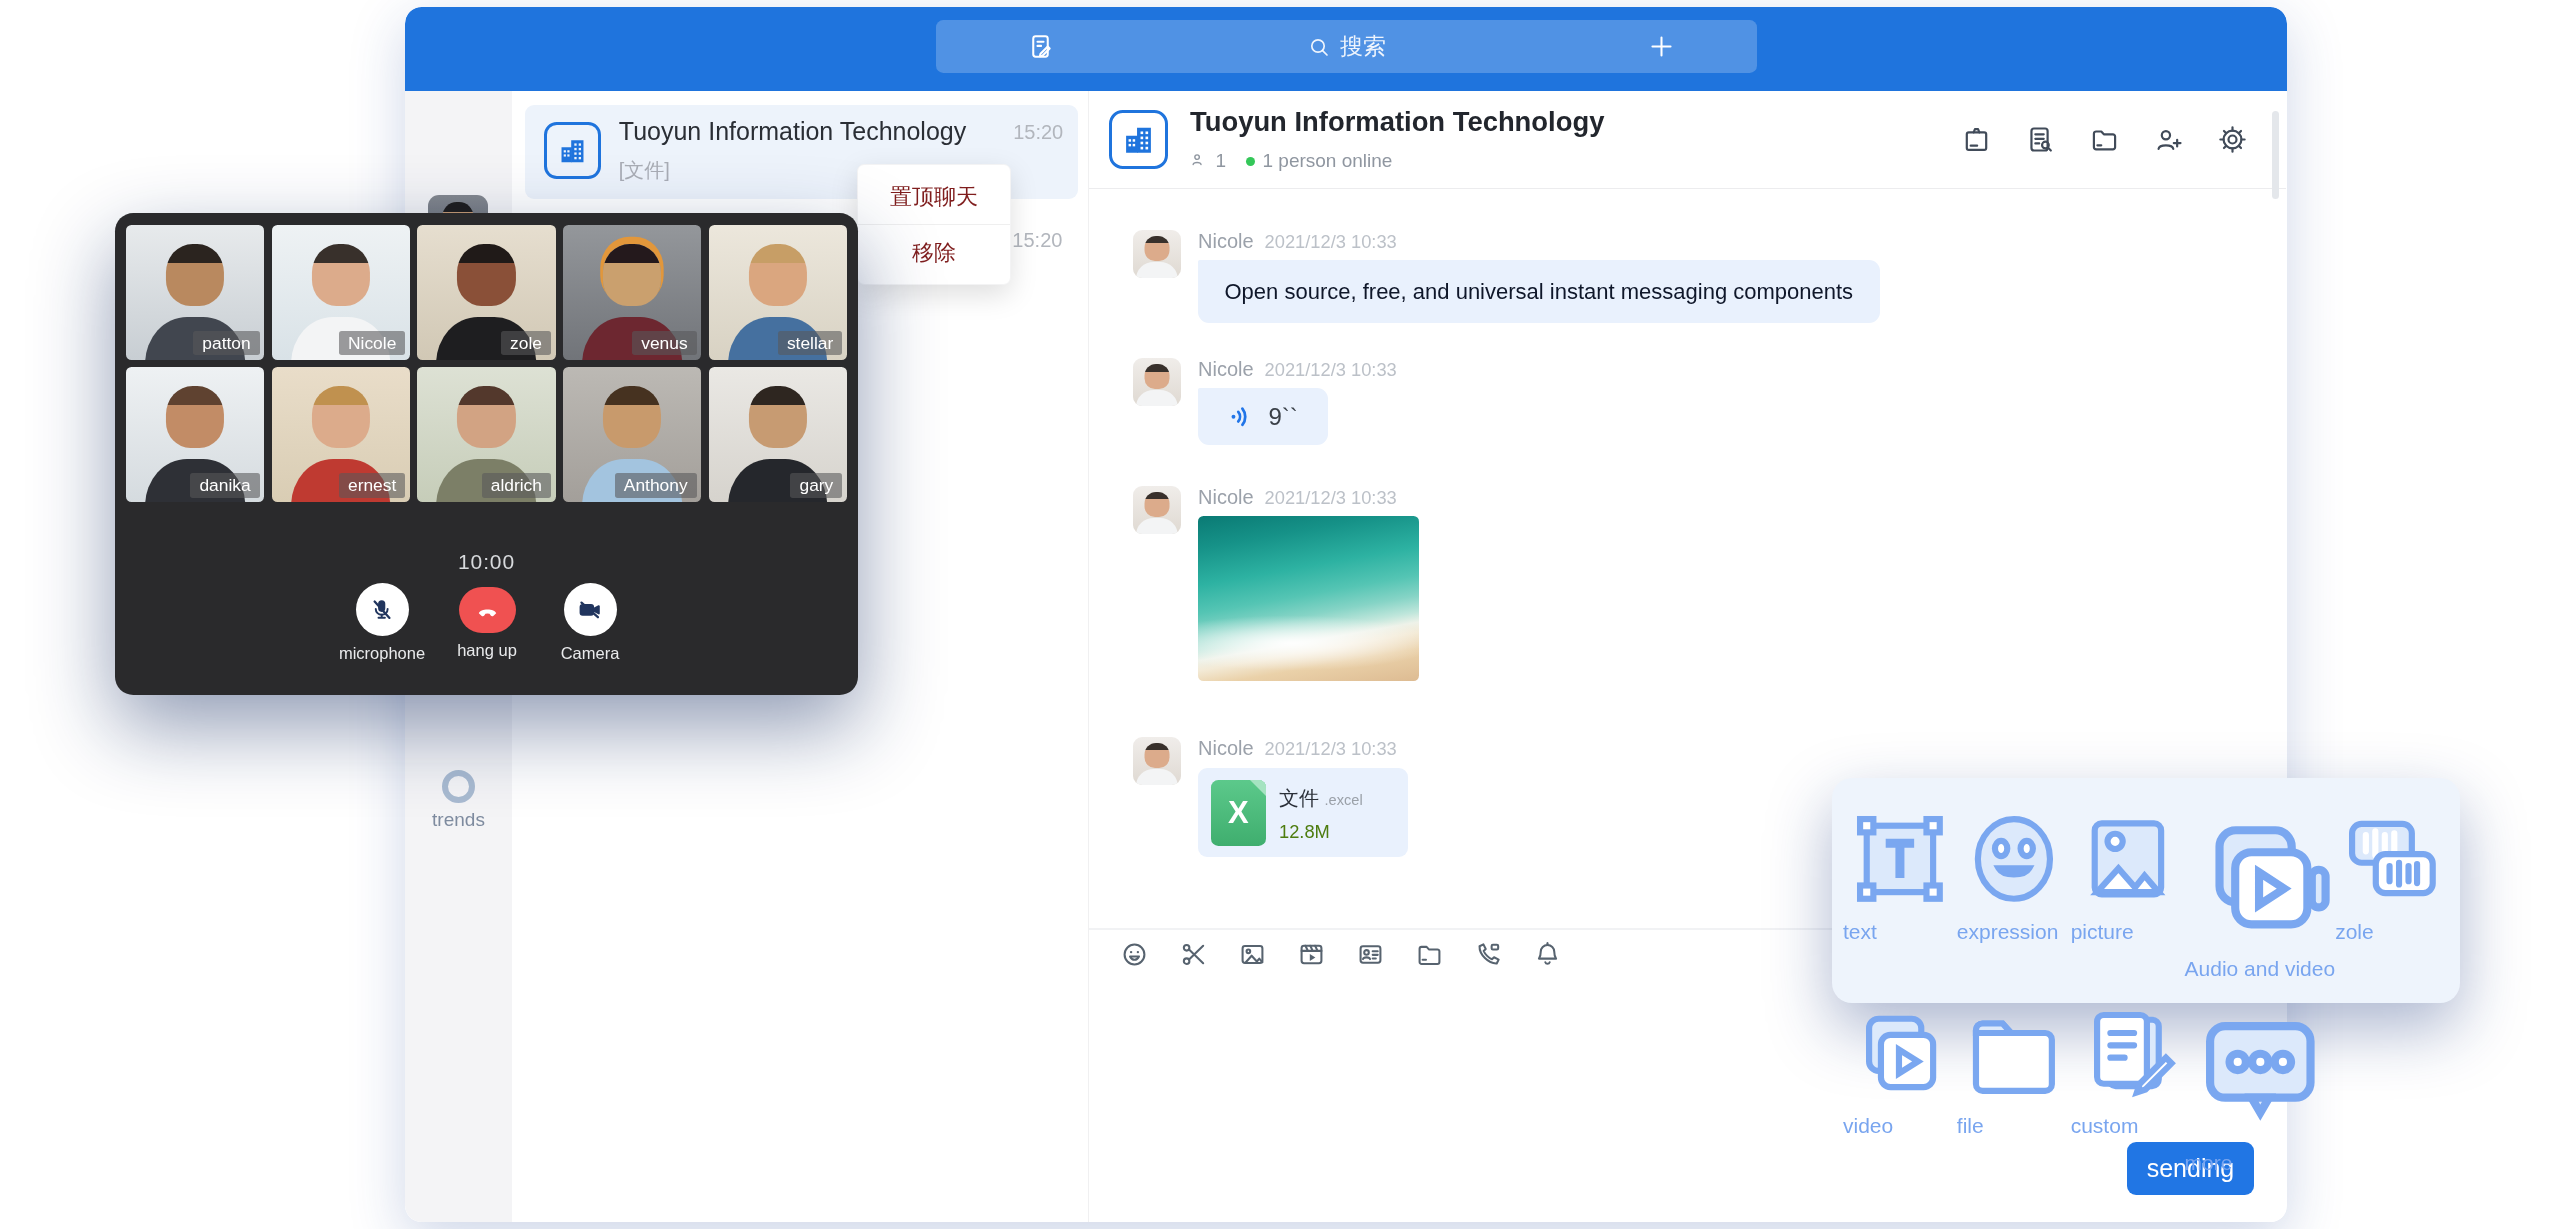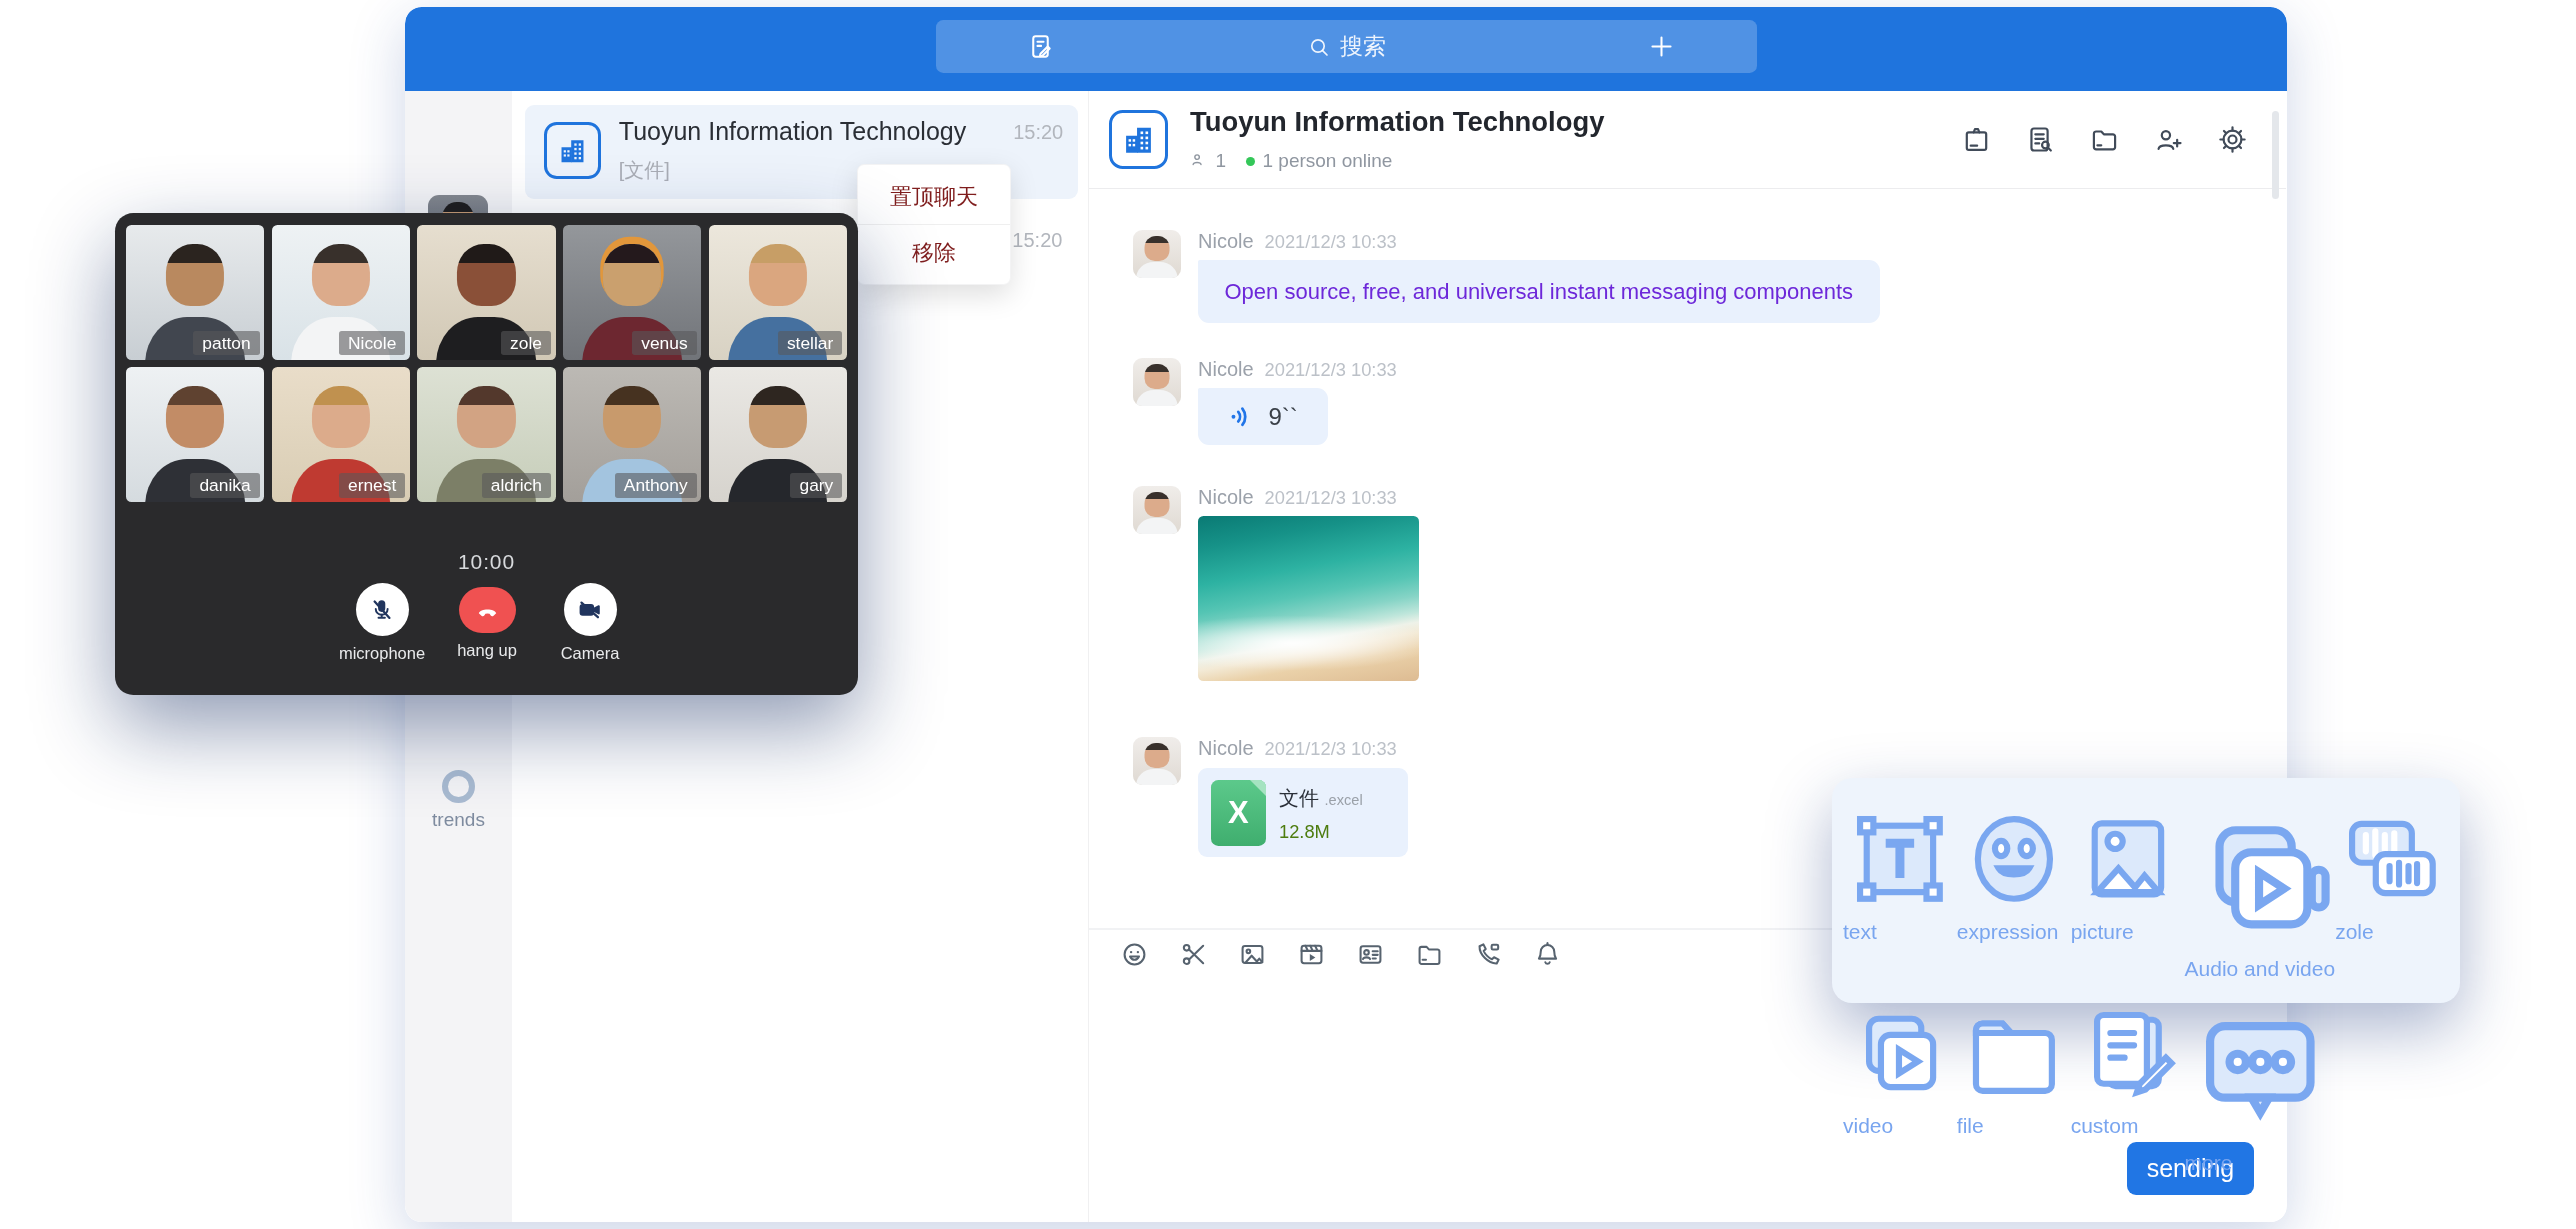--- a/index.html
+++ b/index.html
@@ -46,21 +46,21 @@
   .meta-count{margin-left:5.5px;}
   .dot{width:9.1px;height:9.1px;border-radius:50%;background:#34c759;margin:0 7.3px 0 20px;}
   .actions{position:absolute;right:38px;top:33px;display:flex;gap:33px;color:#414b59;}
   .actions span{width:31px;height:31px;}
 
   .msg-avatar{position:absolute;width:48px;height:48px;border-radius:9.1px;overflow:hidden;}
   .msg-meta{position:absolute;display:flex;align-items:baseline;gap:11px;}
   .sender{font-size:20px;color:#9ba1aa;}
   .mtime{font-size:18.3px;color:#bcc1c8;}
   .bubble{position:absolute;background:#e9f1fd;border-radius:1.8px 11px 11px 11px;}
-  .bubble.text{padding:18.3px 26.5px;font-size:22px;color:#6d28d9;white-space:nowrap;}
+  .bubble.text{padding:18.3px 26.5px;font-size:22px;color:#0f172a;white-space:nowrap;}
   .bubble.voice{width:130px;height:57px;display:flex;align-items:center;justify-content:center;gap:12.8px;font-size:24px;color:#3a4048;}
   .vicon{width:27.4px;height:27.4px;color:#2175e8;}
   .msg-image{position:absolute;width:221px;height:165px;border-radius:5.5px;
     background:
       radial-gradient(95% 24% at 42% 77%, rgba(255,255,255,.95), rgba(255,255,255,0) 70%),
       linear-gradient(170deg,#0a7a74 0%,#169288 16%,#2db2a2 34%,#55c5b4 48%,#86d4c6 58%,#bfe6db 66%,#eef2e9 71%,#f3ead6 76%,#ead1a9 84%,#ddbb92 100%);}
   .bubble.file{width:210px;height:89px;border-radius:9.1px;}
   .xicon{position:absolute;left:12.8px;top:12px;width:55px;height:66px;border-radius:7.3px;background:linear-gradient(180deg,#5cc98b,#3fae6e);
          display:flex;align-items:center;justify-content:center;color:#fff;font-size:31px;font-weight:bold;}
   .xicon::after{content:"";position:absolute;right:0;top:0;border:8.2px solid transparent;border-top-color:#a5e3c1;border-right-color:#a5e3c1;border-radius:0 7.3px 0 0;}

